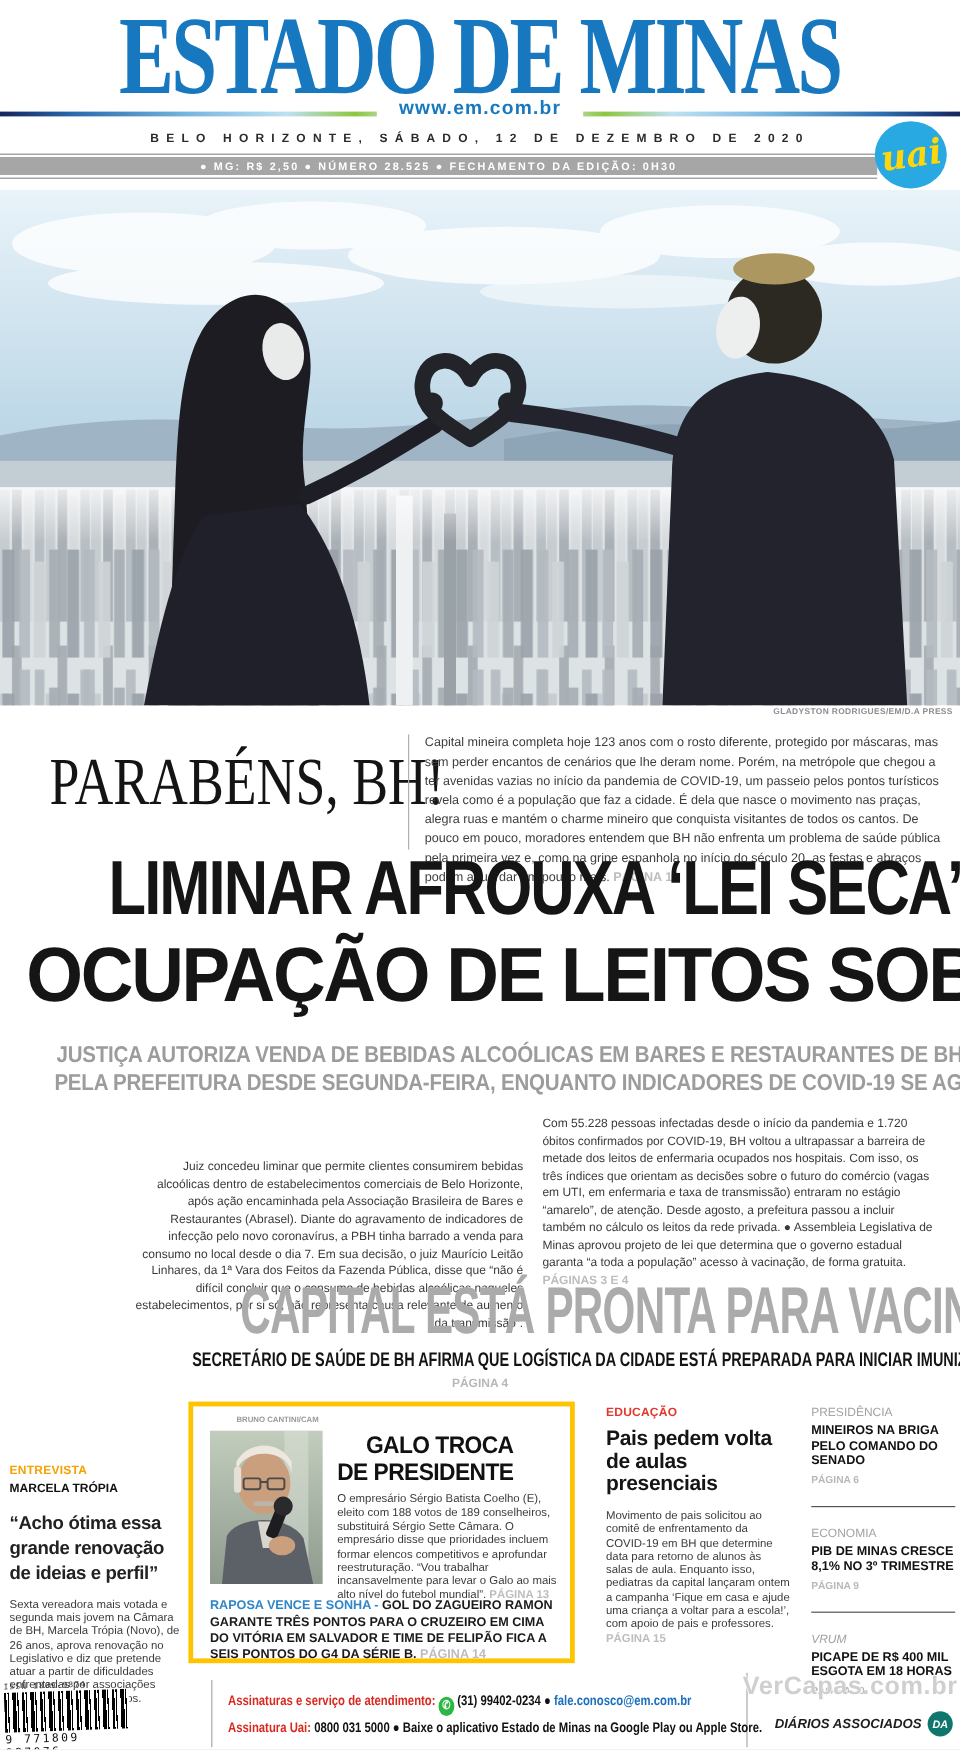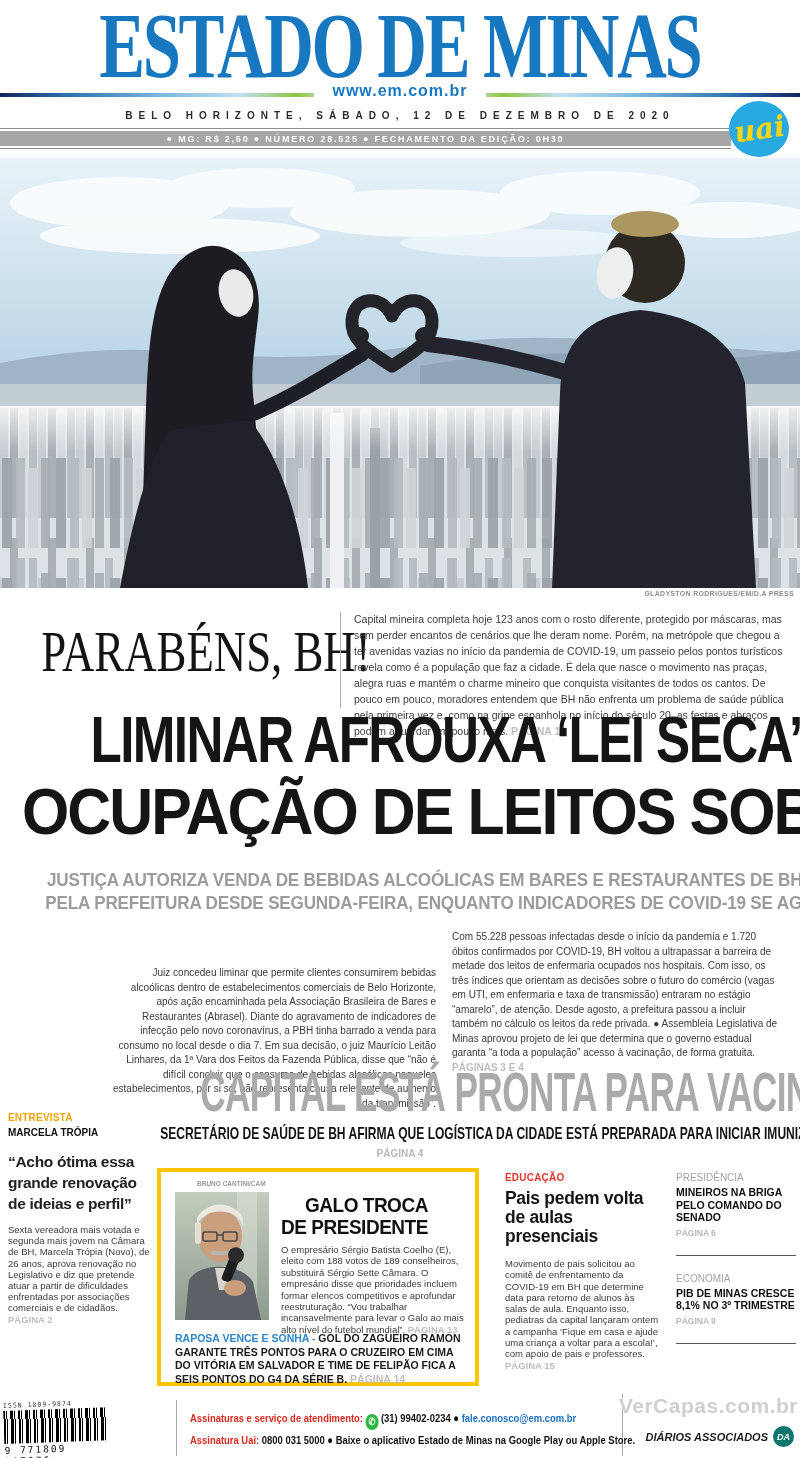--- a/index.html
+++ b/index.html
@@ -54,21 +54,21 @@
   #cap-hl-wrap{top:1060px;}
   #cap-hl{font-size:55px;font-weight:bold;color:#ababab;letter-spacing:-1px;line-height:64px;
           white-space:nowrap;display:inline-block;transform:scaleX(.64);transform-origin:center;}
   #cap-deck-wrap{top:1124px;}
   #cap-deck{font-size:16.5px;font-weight:bold;color:#141414;white-space:nowrap;display:inline-block;
             transform:scaleX(.73);transform-origin:center;}
   #cap-page{top:1148px;font-size:10px;font-weight:bold;color:#b8b8b8;}
 
   
   .kicker{font-size:10px;font-weight:bold;letter-spacing:.2px;}
-  #iv{left:8px;top:1112px;width:142px;}
+  #iv{left:8px;top:1220px;width:142px;}
   #iv-kicker{color:#f4a300;}
   #iv-name{font-size:10px;font-weight:bold;color:#111;margin-top:4px;}
   #iv-hl{margin-top:13px;font-size:15.5px;line-height:21px;font-weight:bold;color:#222;letter-spacing:-0.3px;}
   #iv-body{margin-top:10px;font-size:9.5px;line-height:11.2px;color:#3a3a3a;}
 
   #galo{left:157px;top:1168px;width:314px;height:210px;border:4px solid #ffc400;background:#fff;}
   #galo-credit{position:absolute;left:36px;top:8px;font-size:6.5px;font-weight:bold;color:#999;}
   #galo-photo{position:absolute;left:14px;top:20px;width:94px;height:128px;}
   #galo-hl{position:absolute;left:120px;top:22px;font-size:20px;font-weight:bold;color:#111;
            line-height:22px;letter-spacing:-0.5px;text-align:right;}
@@ -286,20 +286,25 @@
       <div class="rail-title">MINEIROS NA BRIGA PELO COMANDO DO SENADO</div>
       <div class="rail-page">PÁGINA 6</div>
     </div>
     <hr class="rail-divider">
     <div>
       <div class="rail-kicker">ECONOMIA</div>
       <div class="rail-title">PIB DE MINAS CRESCE 8,1% NO 3º TRIMESTRE</div>
       <div class="rail-page">PÁGINA 9</div>
     </div>
     <hr class="rail-divider">
+    <div>
+      <div class="rail-kicker italic">VRUM</div>
+      <div class="rail-title">PICAPE DE R$ 400 MIL ESGOTA EM 18 HORAS</div>
+      <div class="rail-page">PÁGINA 10</div>
+    </div>
   </div>
 
   <div class="abs" id="bar-wrap">
     <div id="issn">ISSN 1809-9874</div>
     <div id="bars"></div>
     <div id="bar-digits">9 771809 987076</div>
   </div>
   <div class="vrule" id="vr1"></div>
   <div class="vrule" id="vr2"></div>
   <div class="abs" id="ft-center">

